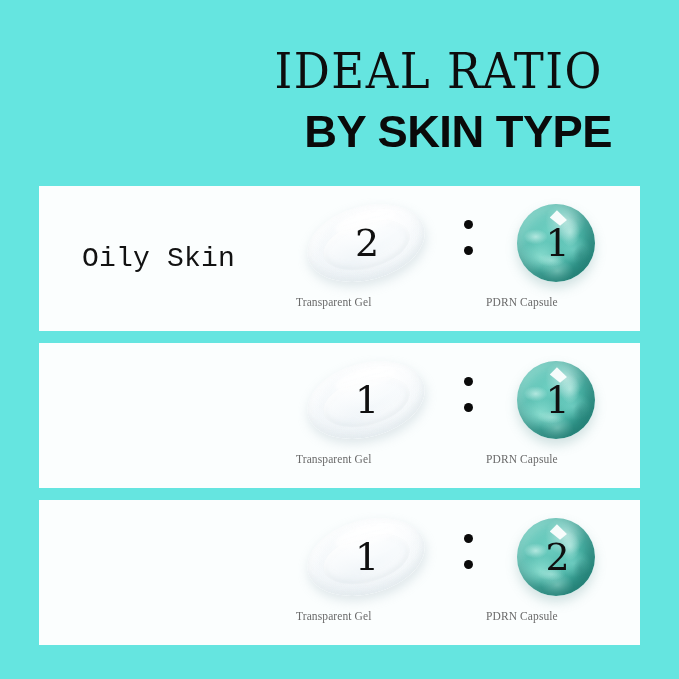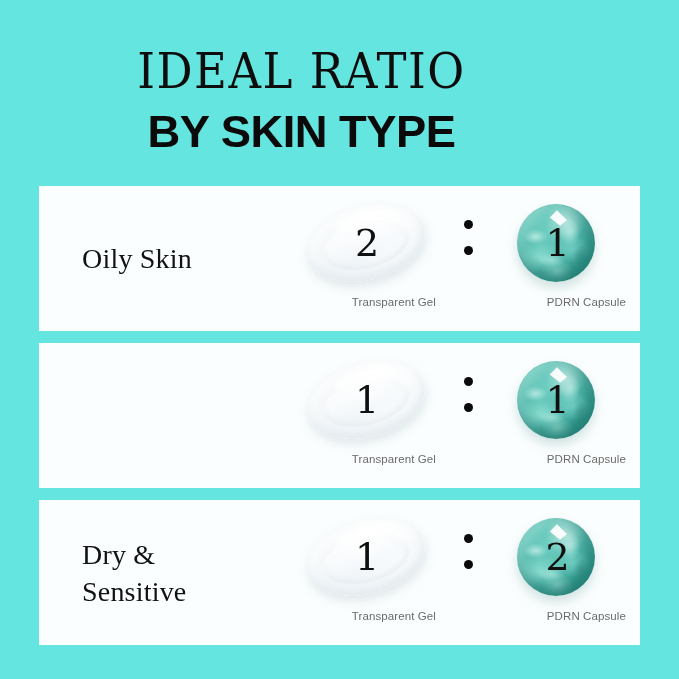--- a/index.html
+++ b/index.html
@@ -13,21 +13,21 @@
     font-family: "Liberation Sans", sans-serif;
     overflow: hidden;
     position: relative;
   }
 
   
   .header {
     position: absolute;
     top: 0; left: 0;
     width: 603px;
-    text-align: center;
+    text-align: right;
   }
   .title-serif {
     font-family: "DejaVu Serif", serif;
     font-weight: 400;
     font-size: 45px;
     letter-spacing: 1.5px;
     color: #0d0d0d;
     line-height: 1;
     margin: 0;
     padding-top: 48px;
@@ -59,21 +59,21 @@
     background: #fbfefe;
     margin-bottom: 12px;
     box-sizing: border-box;
   }
 
   .skin-type {
     position: absolute;
     left: 43px;
     top: 50%;
     transform: translateY(-50%);
-    font-family: Liberation Serif, serif;
+    font-family: Liberation Mono, monospace;
     font-weight: 400;
     font-size: 28px;
     line-height: 1.33;
     color: #121212;
     letter-spacing: 0.2px;
     white-space: pre-line;
   }
 
   
   .ratio {
@@ -198,22 +198,22 @@
     padding-left: 2px;
     box-sizing: border-box;
   }
   .num.on-caps { padding-left: 3px; }
 
   .caption {
     position: absolute;
     left: 0;
     top: 110px;
     width: 140px;
-    text-align: right;
-    font-family: Liberation Sans, sans-serif;
+    text-align: left;
+    font-family: Liberation Serif, serif;
     font-size: 11.5px;
     color: #6a6a6a;
     letter-spacing: 0.1px;
   }
 
   .colon {
     position: absolute;
     left: 168px;
     top: 34px;
     width: 14px;
@@ -293,22 +293,20 @@
             <div class="capsule-glint"></div>
           </div>
           <div class="num on-caps">1</div>
         </div>
         <div class="caption">PDRN Capsule</div>
       </div>
     </div>
   </div>
 
   <div class="card">
-    <div class="skin-type">Dry &amp;
-Sensitive</div>
     <div class="ratio">
       <div class="item gel">
         <div class="visual">
           <div class="gel-blob">
             <div class="gel-inner"></div>
             <div class="gel-shine"></div>
           </div>
           <div class="num">1</div>
         </div>
         <div class="caption">Transparent Gel</div>

